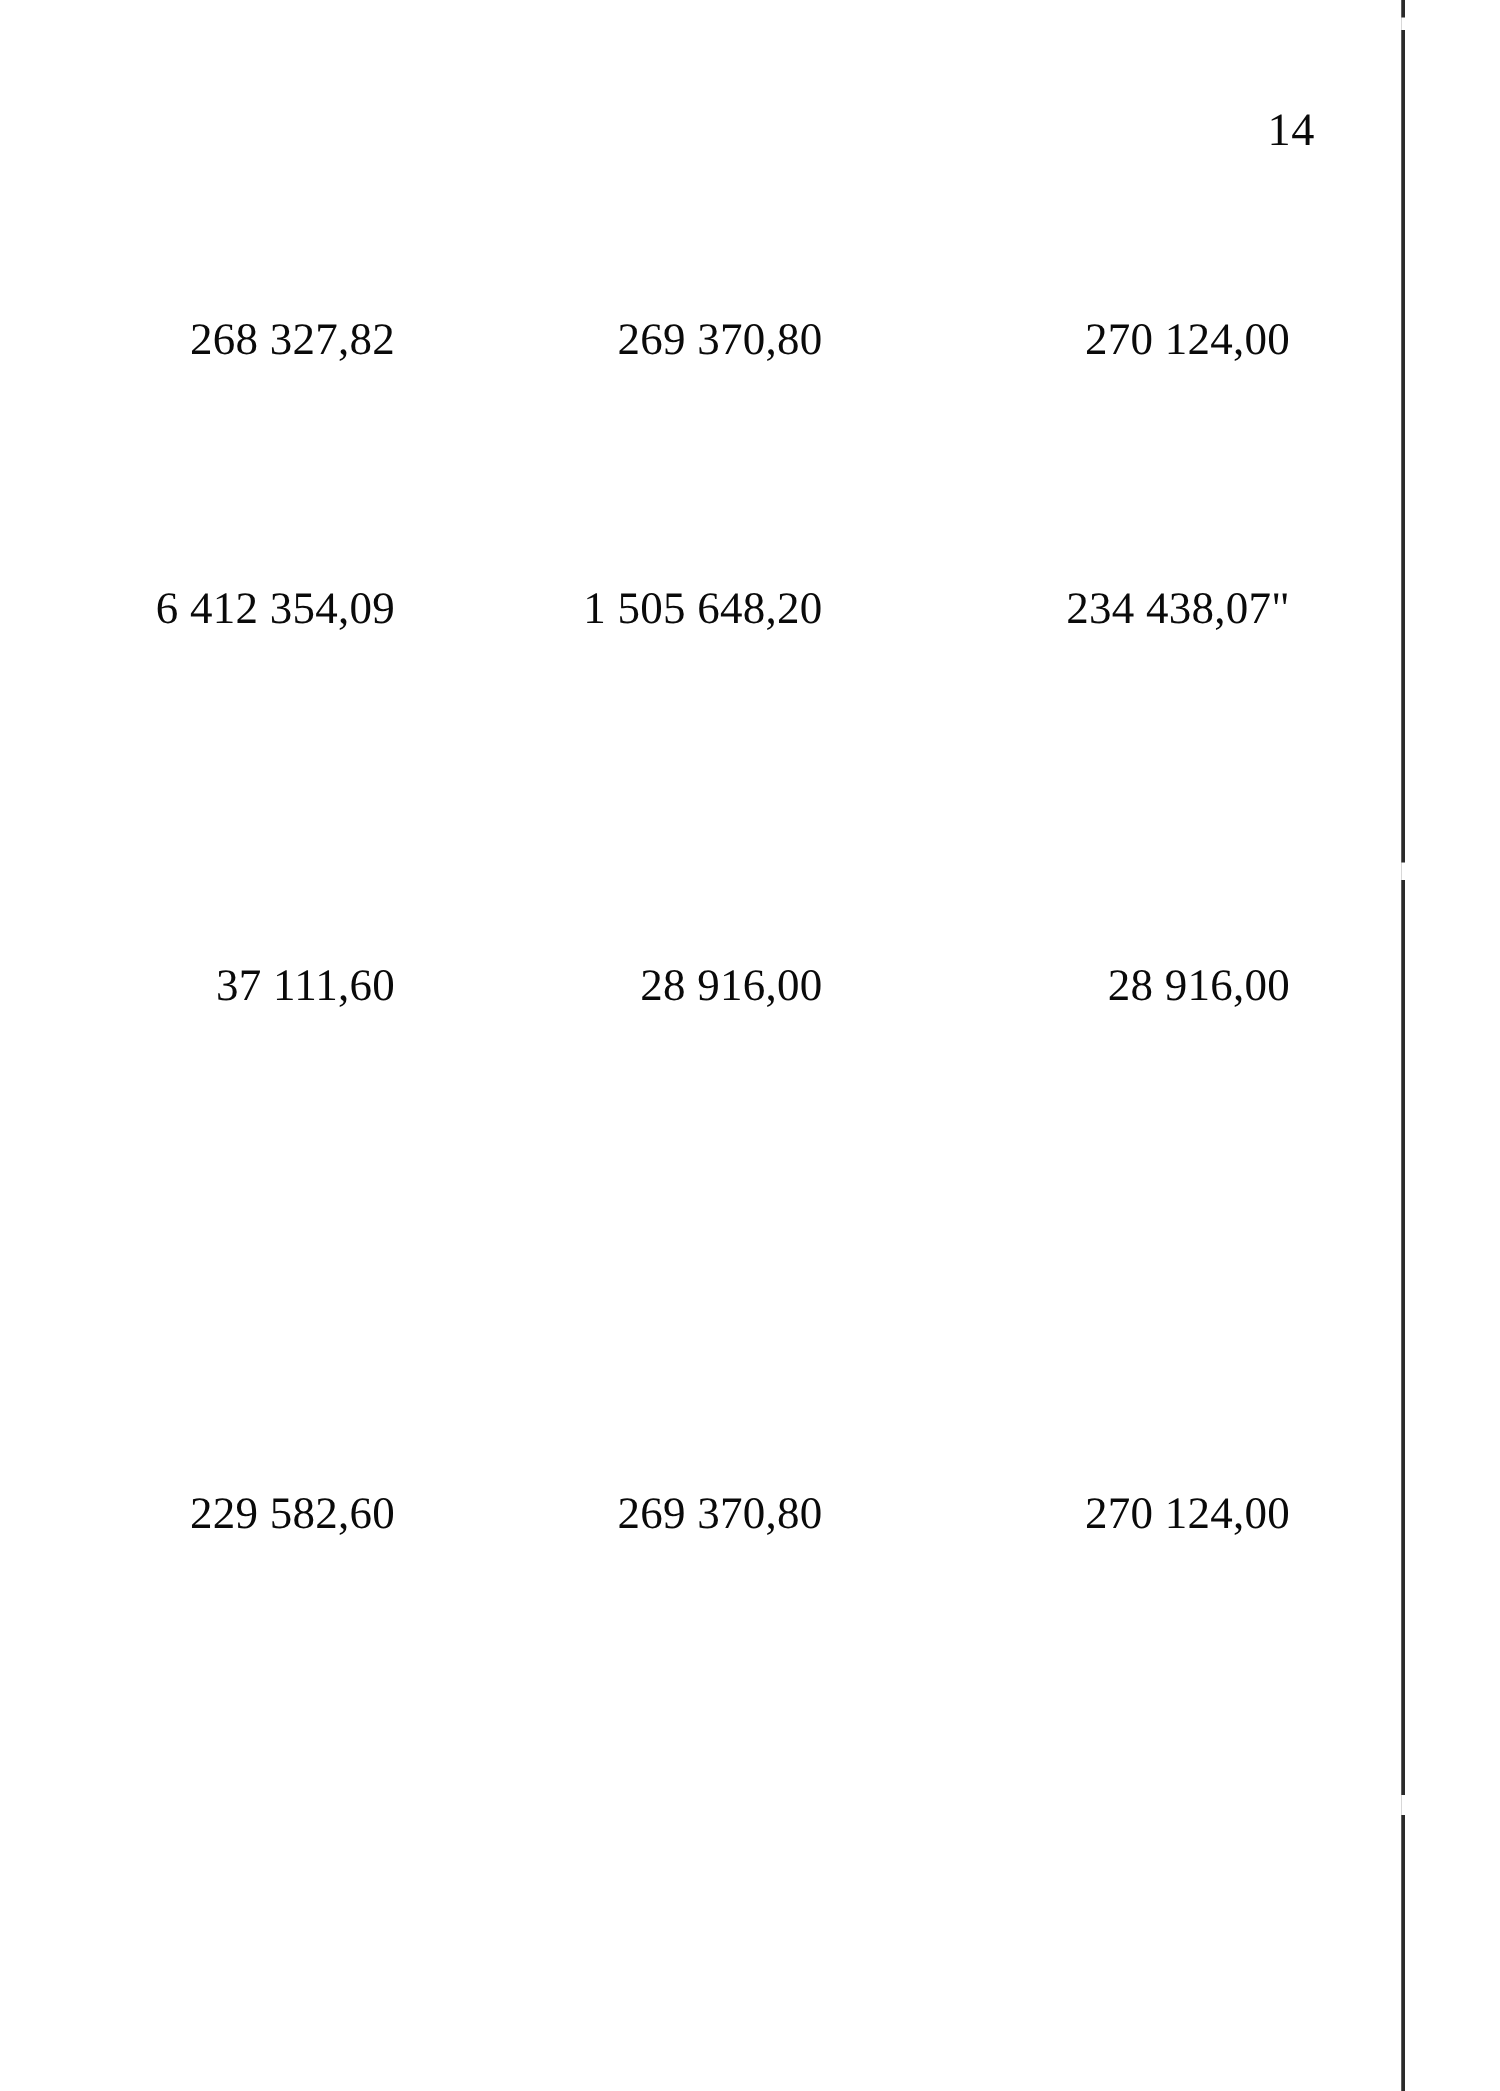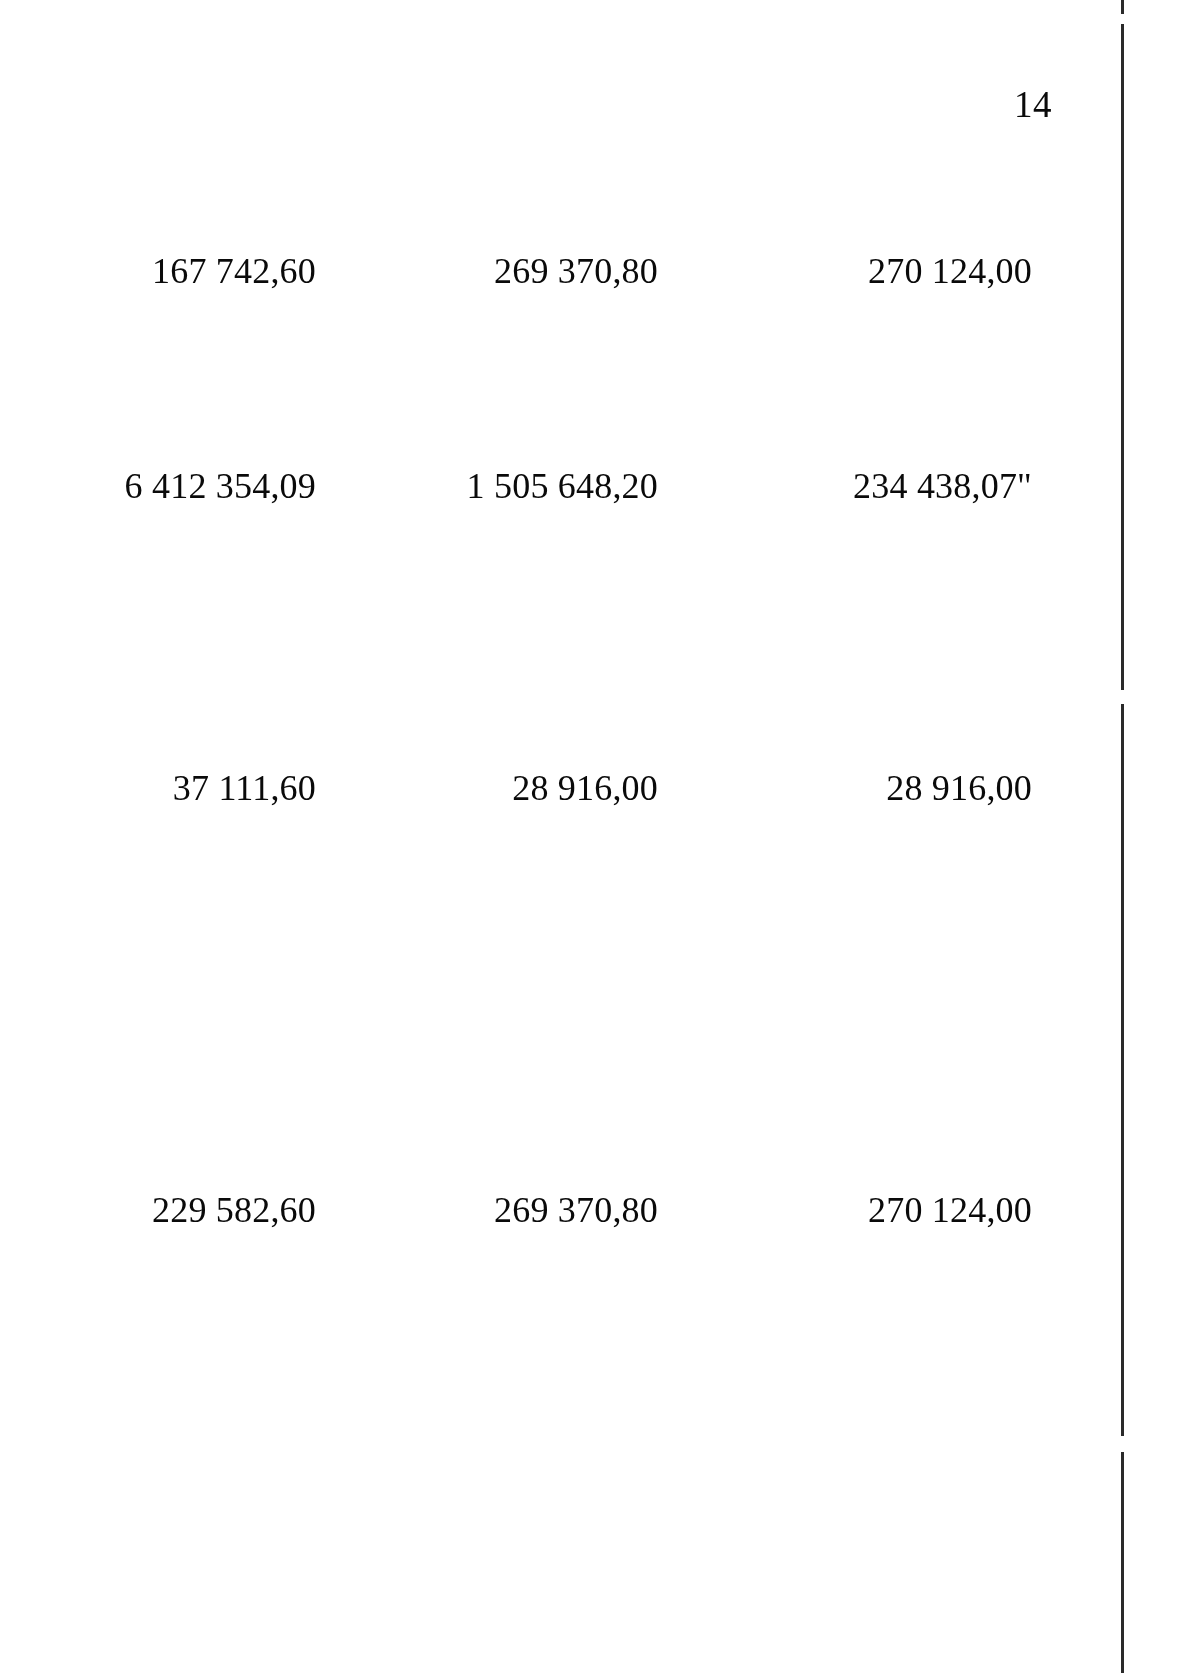--- a/index.html
+++ b/index.html
@@ -91,21 +91,21 @@
   <div class="scan-edge"></div>
   <div class="scan-edge-break" style="top:14px;height:10px;"></div>
   <div class="scan-edge-break" style="top:690px;height:14px;"></div>
   <div class="scan-edge-break" style="top:1436px;height:16px;"></div>
 
   <div class="folio">14</div>
 
   <div class="numeric-grid">
 
     <div class="num-row row-1">
-      <div class="num-cell col-1">167 742,60</div>
+      <div class="num-cell col-1">268 327,82</div>
       <div class="num-cell col-2">269 370,80</div>
       <div class="num-cell col-3">270 124,00</div>
     </div>
 
     <div class="num-row row-2">
       <div class="num-cell col-1">6 412 354,09</div>
       <div class="num-cell col-2">1 505 648,20</div>
       <div class="num-cell col-3">234 438,07"</div>
     </div>
 

